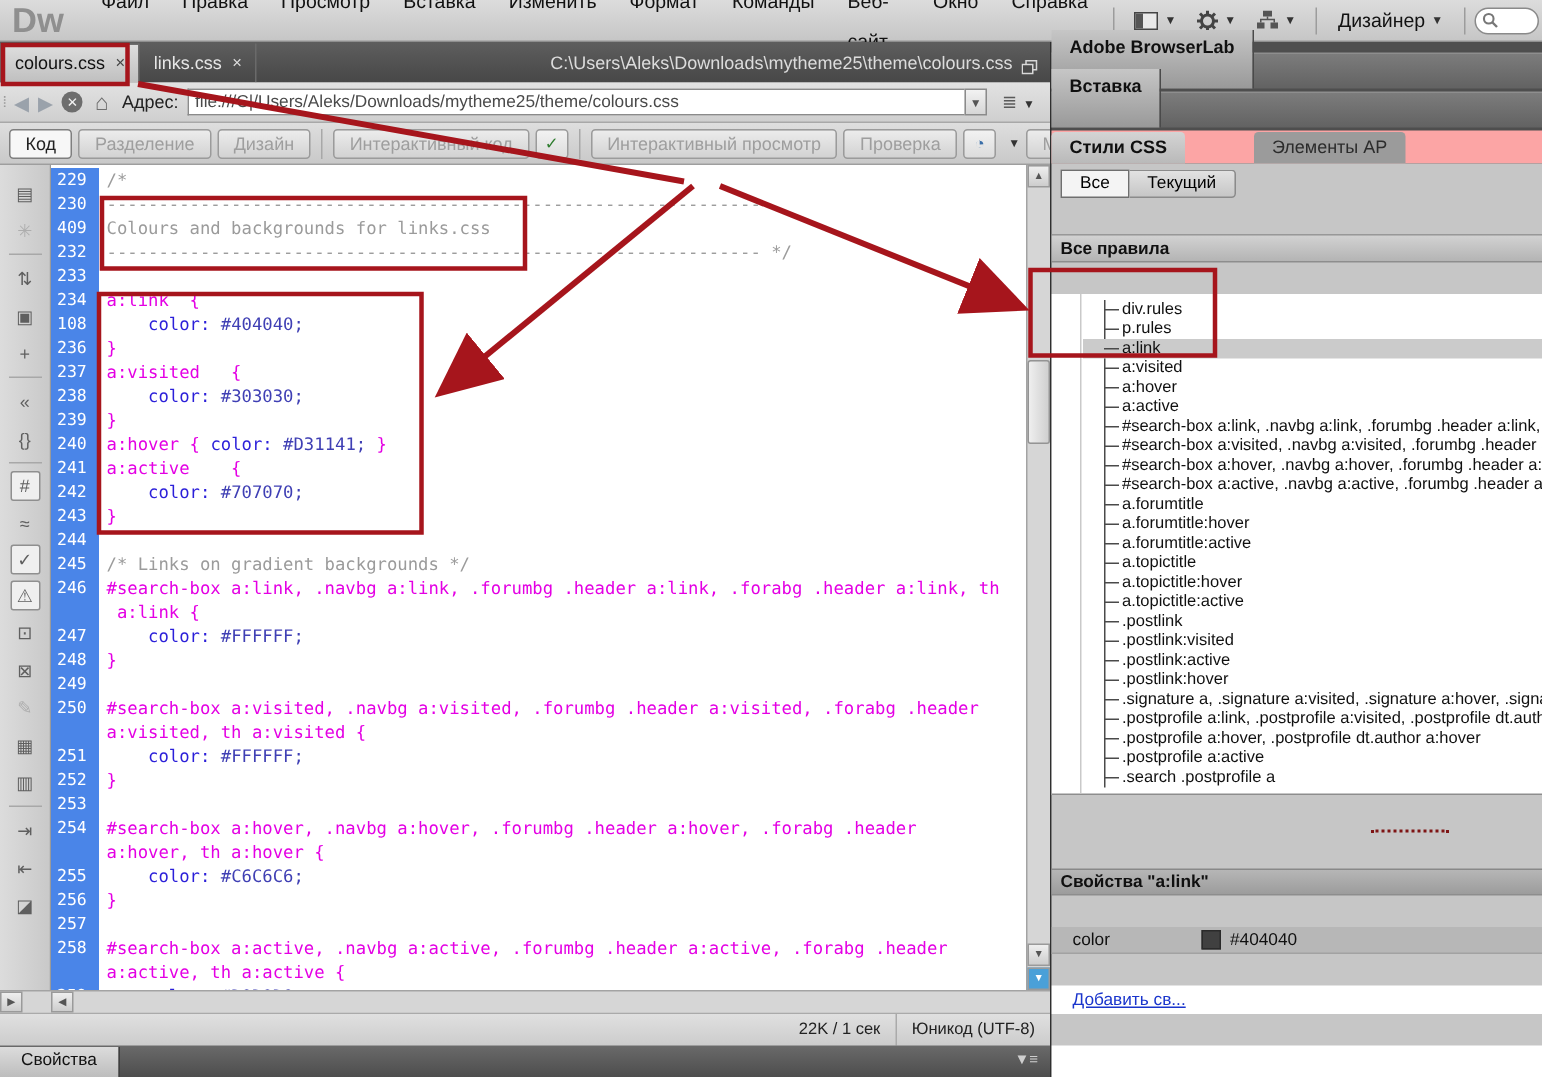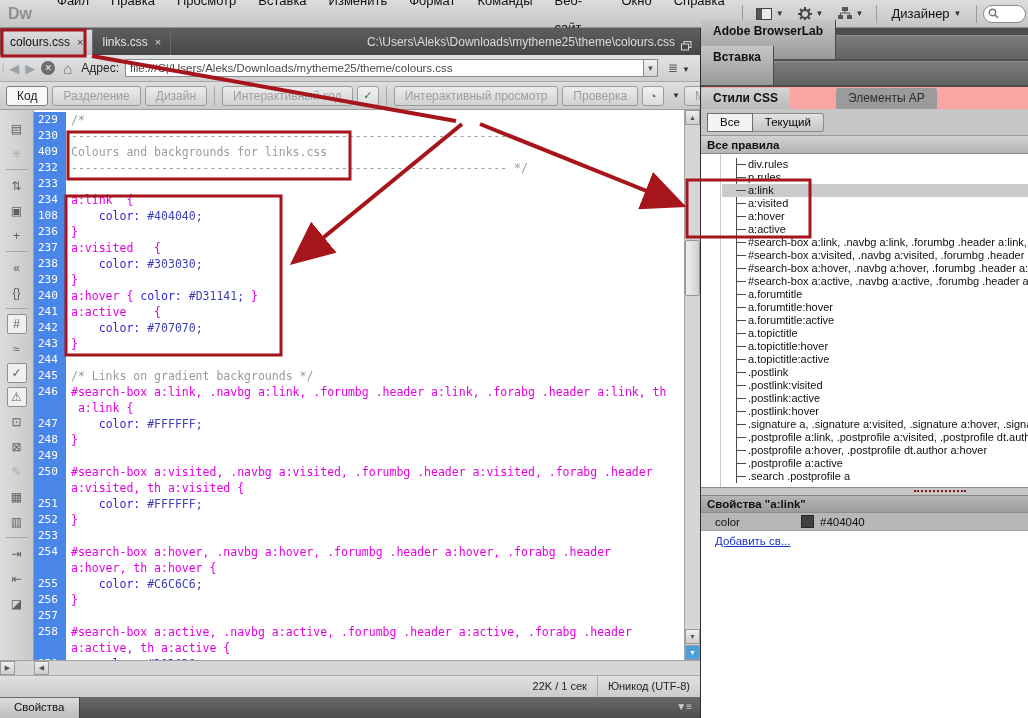--- a/index.html
+++ b/index.html
@@ -4,21 +4,21 @@
 <style>
   html,body{margin:0;padding:0;background:#3a3a3a;}
   *{box-sizing:border-box;}
   .app{position:relative;width:1028px;height:718px;background:#d2d2d2;overflow:hidden;
        font-family:"Liberation Sans",sans-serif;-webkit-font-smoothing:antialiased;}
 
   
   .menubar{position:absolute;left:0;top:0;width:1028px;height:28px;
     background:linear-gradient(#dcdcdc,#c6c6c6);border-bottom:1px solid #8f8f8f;
     display:flex;align-items:center;font-size:13px;color:#111;}
-  .dwlogo{font-weight:bold;font-size:16px;color:#8f8f8f;margin:0 14px 0 8px;letter-spacing:0;}
+  .dwlogo{font-weight:bold;font-size:23px;color:#8f8f8f;margin:0 14px 0 8px;letter-spacing:0;}
   .menu-item{padding:0 11px;line-height:27px;cursor:default;}
   .mb-sep{width:1px;height:18px;background:#9c9c9c;margin:0 6px;}
   .mb-iconbtn{display:flex;align-items:center;padding:0 7px;height:22px;color:#3c3c3c;}
   .mb-iconbtn svg{display:block;}
   .caret{font-size:8px;color:#333;margin-left:4px;}
   .workspace{font-size:13px;padding:0 8px;display:flex;align-items:center;}
   .searchpill{width:44px;height:18px;background:#fff;border:1px solid #8a8a8a;border-radius:9px;
     display:flex;align-items:center;padding-left:4px;margin-right:2px;}
 
   
@@ -98,21 +98,21 @@
     display:flex;flex-direction:column;border-left:1px solid #2f2f2f;}
   .dock-gap{height:7px;flex:none;}
   .coll-bar{height:24px;background:linear-gradient(#7c7c7c,#626262);border-top:1px solid #8e8e8e;
     display:flex;align-items:flex-end;flex:none;margin-bottom:2px;}
   .coll-tab{height:39px;line-height:22px;padding:0 12px;font-size:12px;font-weight:bold;color:#101010;
     background:linear-gradient(#c6c6c6,#999);border-right:1px solid #4a4a4a;}
   .ptabs{height:22px;background:#fca5a5;display:flex;align-items:center;flex:none;gap:44px;}
   .ptab{height:21px;line-height:20px;padding:0 12px;font-size:12px;}
   .ptab.active{background:linear-gradient(#d4d4d4,#b9b9b9);font-weight:bold;color:#101010;border-radius:3px 3px 0 0;}
   .ptab.inactive{background:#9b9b9b;color:#2c2c2c;margin-left:2px;border-radius:3px 3px 0 0;}
-  .pbody{flex:1;background:#c6c6c6;display:flex;flex-direction:column;overflow:hidden;}
+  .pbody{flex:1;background:#c6c6c6;display:flex;flex-direction:column;overflow:hidden;gap:21px;}
   .filterrow{height:26px;display:flex;align-items:center;padding:0 6px;gap:0;flex:none;}
   .fbtn{height:19px;line-height:17px;padding:0 12px;font-size:11.5px;border:1px solid #8b8b8b;}
   .fbtn.pressed{background:#f4f4f4;border-color:#6f6f6f;}
   .fbtn.normal{background:linear-gradient(#e2e2e2,#c6c6c6);border-radius:0 3px 3px 0;border-left:none;}
   .ruleshdr{height:19px;line-height:18px;background:linear-gradient(#d2d2d2,#b4b4b4);
     border-top:1px solid #989898;border-bottom:1px solid #8d8d8d;font-size:11.5px;font-weight:bold;
     color:#101010;padding-left:6px;flex:none;}
   .ruleslist{height:334px;background:#fff;position:relative;overflow:hidden;flex:none;border-bottom:1px solid #8d8d8d;}
   .rl-gutter{position:absolute;left:0;top:0;bottom:0;width:20px;border-right:1px solid #c9c9c9;}
   .tree{position:absolute;left:21px;right:0;top:4px;}

